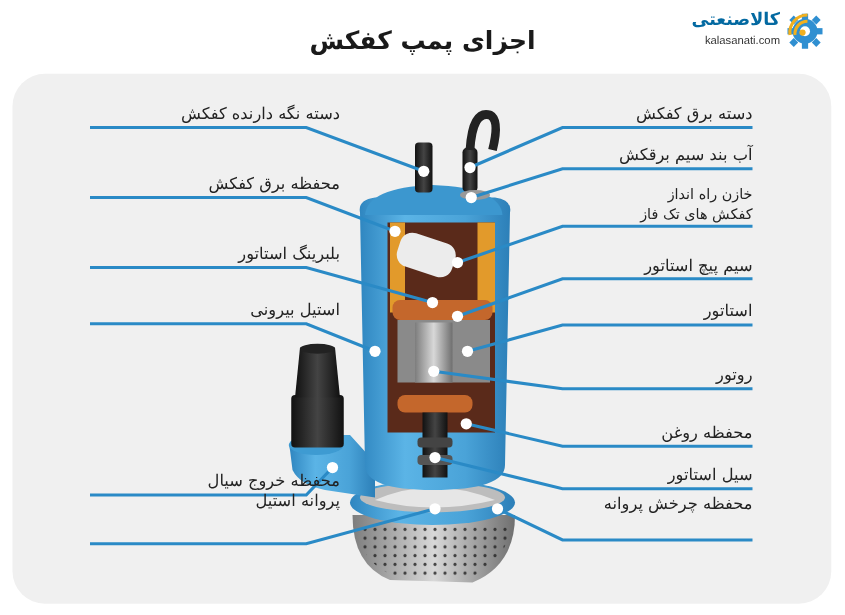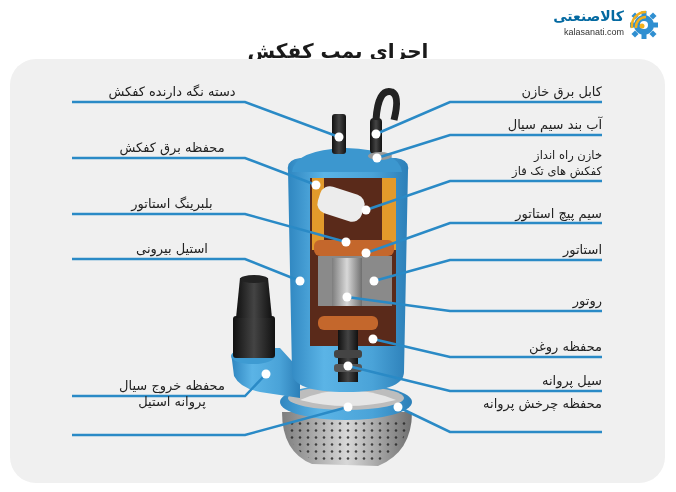--- a/index.html
+++ b/index.html
@@ -2,39 +2,39 @@
 <html><head>
 <meta charset="utf-8">
 <style>
   html, body { margin: 0; padding: 0; }
   body {
     width: 676px; height: 492px; background: #ffffff; position: relative; overflow: hidden;
     font-family: "DejaVu Sans", sans-serif; color: #222;
   }
   .title {
     position: absolute; left: 0; width: 676px; top: 20px; text-align: center;
-    font-size: 20px; font-weight: bold; direction: rtl; color: #1a1a1a; margin-top: 19px;
+    font-size: 20px; font-weight: bold; direction: rtl; color: #1a1a1a;
   }
   .logo { position: absolute; right: 14px; top: 6px; width: 120px; height: 36px; }
   .logo-fa {
     position: absolute; right: 38px; top: 2px; font-size: 14px; font-weight: bold; direction: rtl; color: #0369a1;
   }
   .logo-en {
     position: absolute; right: 38px; top: 21px; font-size: 9px; color: #333; font-family: "Liberation Sans", sans-serif;
   }
   .logo-icon { position: absolute; right: 0; top: 0; width: 36px; height: 36px; }
   .card {
     position: absolute; left: 10px; top: 59px; width: 655px; height: 424px;
     background: #f0f0f0; border-radius: 26px;
   }
   .overlay { position: absolute; left: 0; top: 0; width: 676px; height: 492px; }
   .label {
     position: absolute; font-size: 13px; color: #222; direction: rtl; white-space: nowrap; line-height: 16px;
   }
-  .label.left { left: 72px; width: 200px; text-align: center; }
+  .label.left { left: 72px; width: 200px; text-align: right; }
   .label.right { right: 74px; width: 200px; text-align: right; }
   .label.small { font-size: 11.5px; line-height: 16px; }
 </style>
 </head>
 <body>
 
 <div class="title">اجزای پمپ کفکش</div>
 
 <div class="logo">
   <span class="logo-fa">کالاصنعتی</span>
@@ -160,22 +160,22 @@
     <circle cx="398" cy="407" r="4.5" fill="#ffffff"></circle>
   </svg>
 
 <div class="label left" style="top:84px">دسته نگه دارنده کفکش</div>
 <div class="label left" style="top:140px">محفظه برق کفکش</div>
 <div class="label left" style="top:196px">بلبرینگ استاتور</div>
 <div class="label left" style="top:241px">استیل بیرونی</div>
 <div class="label left" style="top:378px">محفظه خروج سیال</div>
 <div class="label left" style="top:394px">پروانه استیل</div>
 
-<div class="label right" style="top:84px">کابل برق خازن</div>
-<div class="label right" style="top:117px">آب بند سیم سیال</div>
+<div class="label right" style="top:84px">دسته برق کفکش</div>
+<div class="label right" style="top:117px">آب بند سیم برقکش</div>
 <div class="label right small" style="top:147px">خازن راه انداز</div>
 <div class="label right small" style="top:163px">کفکش های تک فاز</div>
 <div class="label right" style="top:206px">سیم پیچ استاتور</div>
 <div class="label right" style="top:242px">استاتور</div>
 <div class="label right" style="top:293px">روتور</div>
 <div class="label right" style="top:339px">محفظه روغن</div>
-<div class="label right" style="top:373px">سیل پروانه</div>
+<div class="label right" style="top:373px">سیل استاتور</div>
 <div class="label right" style="top:396px">محفظه چرخش پروانه</div>
 
 </body></html>

